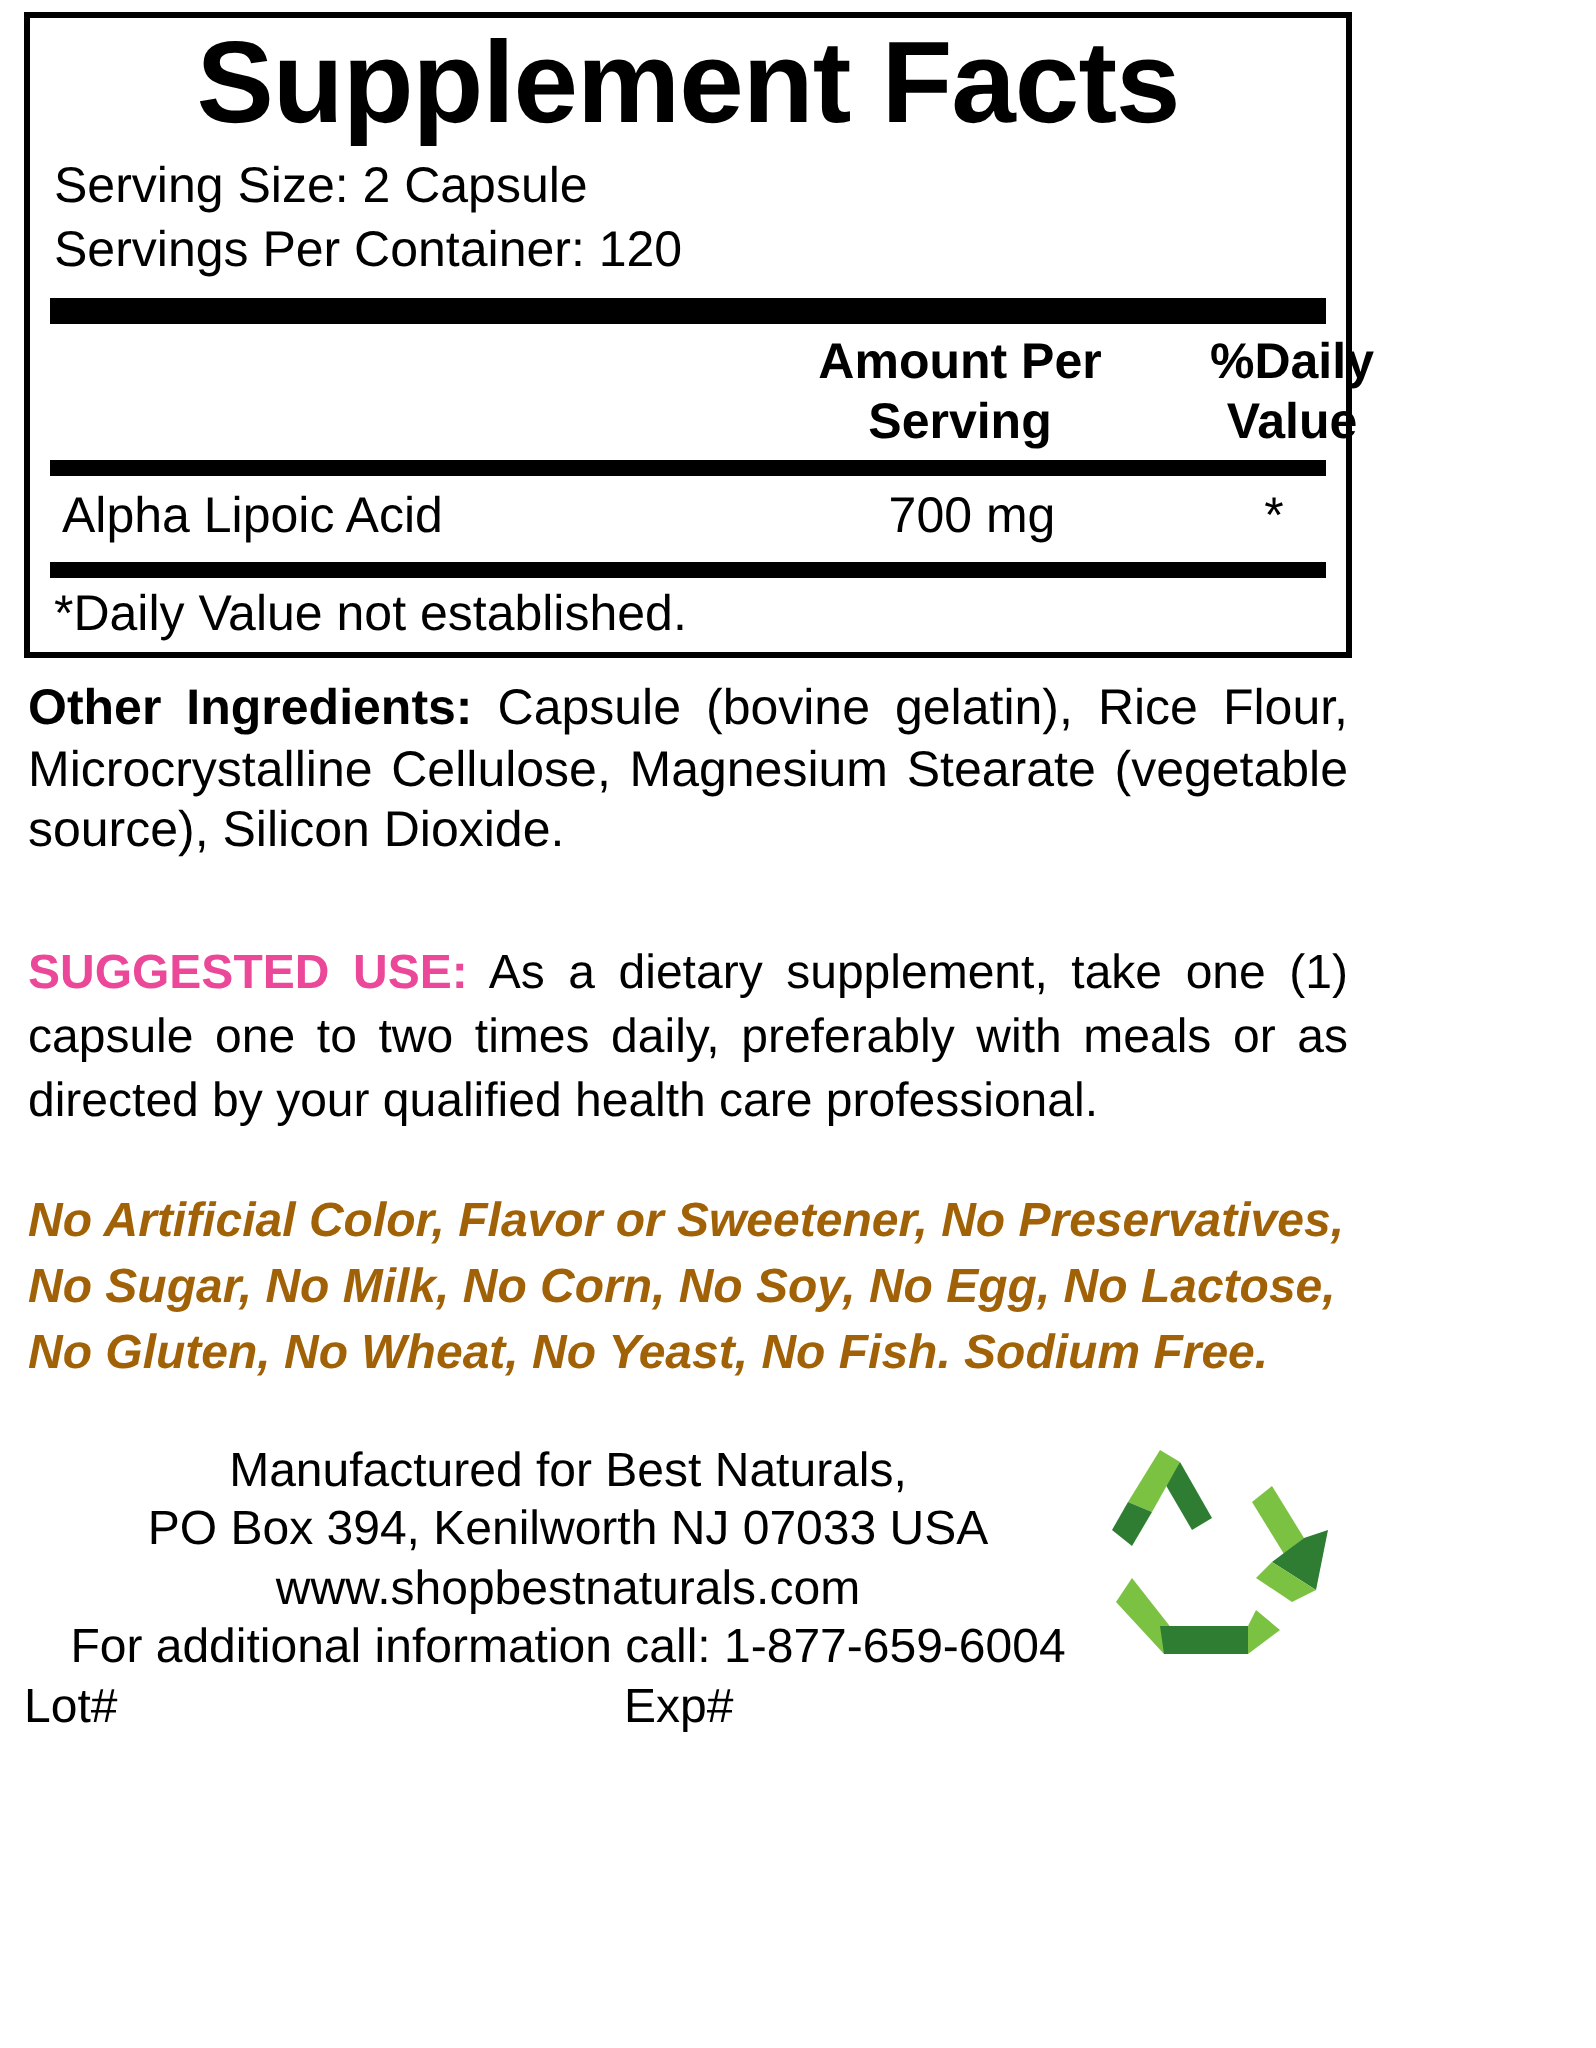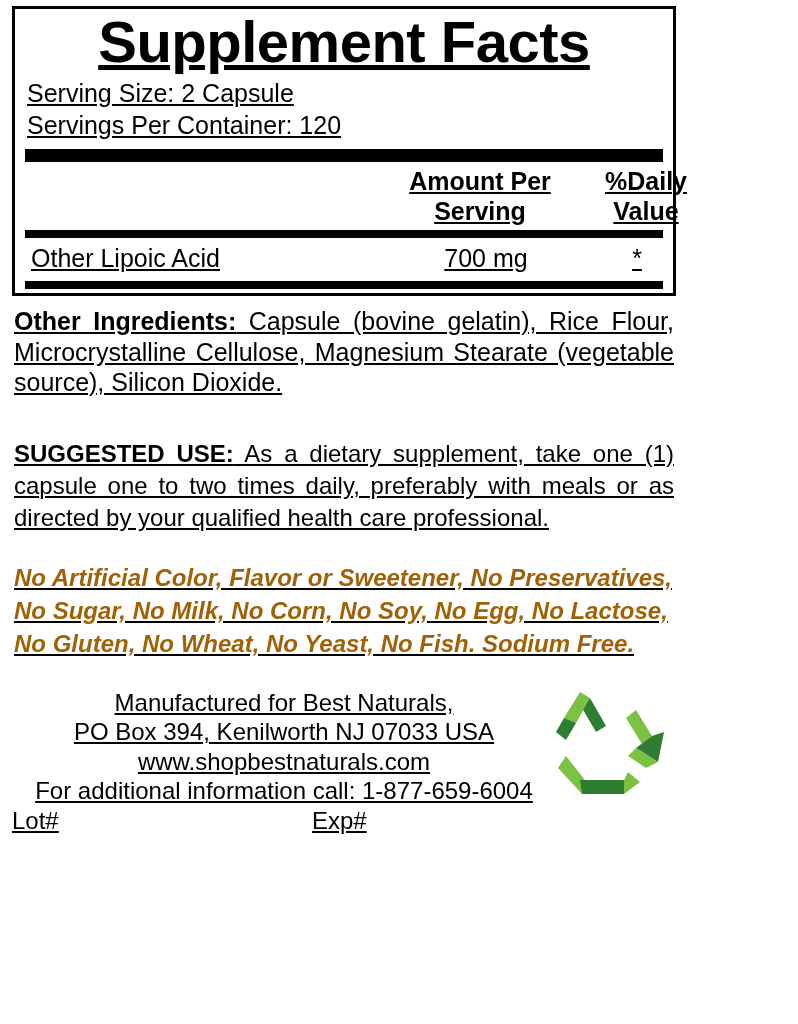--- a/index.html
+++ b/index.html
@@ -14,21 +14,20 @@
     color: #000000;
     position: relative;
     overflow: hidden;
   }
   .page {
     width: 688px;
     height: 1024px;
     box-sizing: border-box;
     padding: 6px 10px 17px 10px;
     position: relative;
-    text-decoration: underline;
   }
 
   
   .facts-panel {
     border: 3px solid #000;
     box-sizing: border-box;
     padding: 0 10px 4px 10px;
     margin: 0 2px;
   }
   .facts-title {
@@ -111,21 +110,21 @@
   .other-ing b { font-weight: bold; }
 
   
   .suggested {
     font-size: 24px;
     line-height: 1.35;
     text-align: justify;
     margin: 40px 4px 0 4px;
   }
   .suggested .lead {
-    color: #000000;
+    color: #ec4899;
     font-weight: bold;
   }
 
   .free-from {
     font-size: 24px;
     line-height: 1.38;
     color: #a16207;
     font-style: italic;
     font-weight: bold;
     margin: 26px 4px 0 4px;
@@ -183,27 +182,28 @@
       </div>
       <div class="head-dv">
         <div>%Daily</div>
         <div>Value</div>
       </div>
     </div>
 
     <div class="rule-medium"></div>
 
     <div class="nutrient-row">
-      <div class="nutrient-name">Other Lipoic Acid</div>
+      <div class="nutrient-name">Alpha Lipoic Acid</div>
       <div class="nutrient-amount">700 mg</div>
       <div class="nutrient-dv">*</div>
     </div>
 
     <div class="rule-medium"></div>
 
+    <div class="footnote">*Daily Value not established.</div>
   </div>
 
   <div class="other-ing">
     <b>Other Ingredients:</b><span> Capsule (bovine gelatin), Rice Flour, Microcrystalline Cellulose, Magnesium Stearate (vegetable source), Silicon Dioxide.</span>
   </div>
 
   <div class="suggested">
     <span class="lead">SUGGESTED USE:</span><span> As a dietary supplement, take one (1) capsule one to two times daily, preferably with meals or as directed by your qualified health care professional.</span>
   </div>
 

